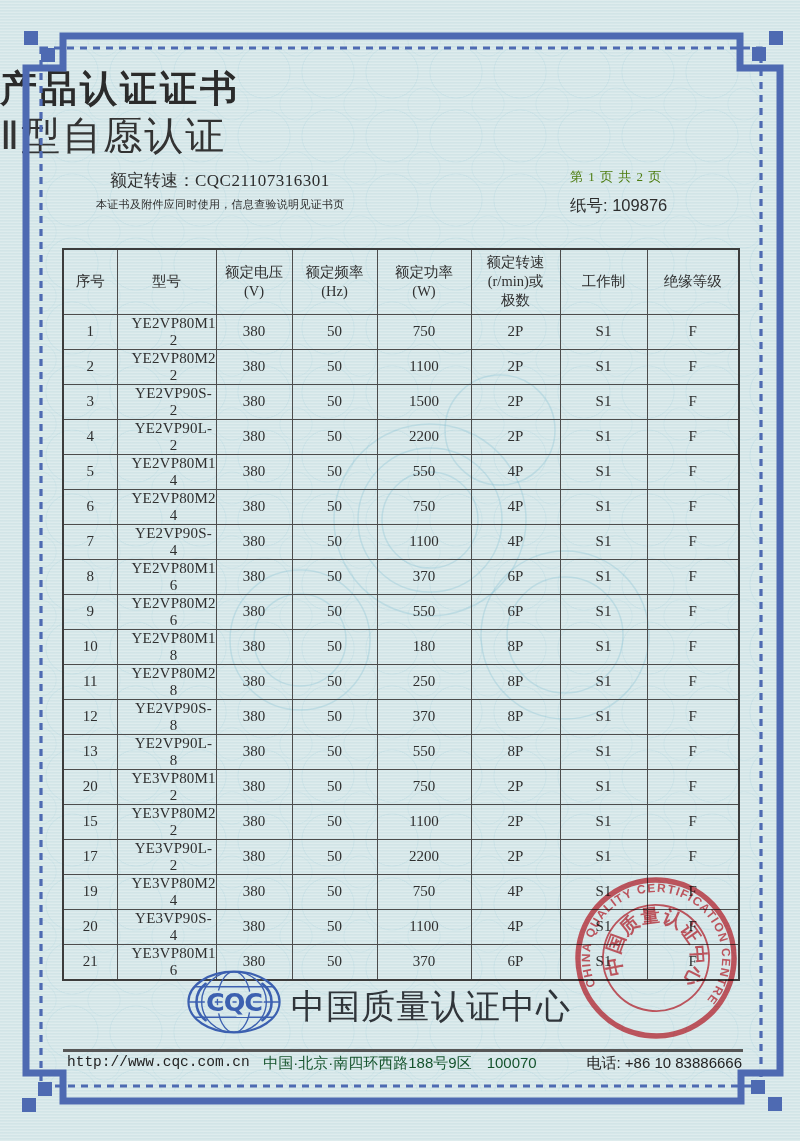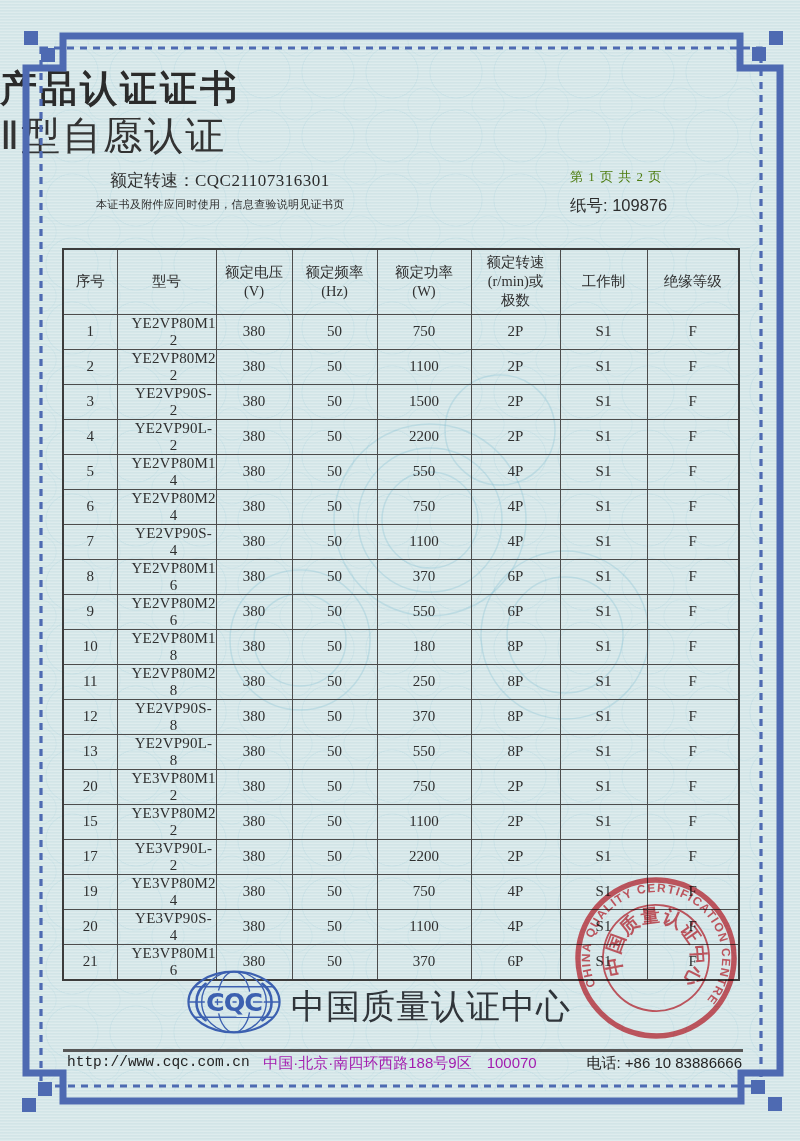--- a/index.html
+++ b/index.html
@@ -83,21 +83,21 @@
     transform:rotate(8deg);opacity:.88;mix-blend-mode:multiply;
   }
 
   .footer-rule{position:absolute;left:63px;top:1049px;width:680px;height:2.5px;background:#575757;z-index:2;}
   .footer-url{
     position:absolute;left:67px;top:1054px;z-index:2;
     font-family:"Liberation Mono",monospace;font-size:14.5px;color:#222;text-align:right;
   }
   .footer-addr{
     position:absolute;left:50%;top:1054px;transform:translateX(-50%);z-index:2;
-    font-size:15px;color:#a21caf;white-space:nowrap;
+    font-size:15px;color:#14532d;white-space:nowrap;
   }
   .footer-phone{
     position:absolute;right:58px;top:1054px;z-index:2;
     font-size:15px;color:#222;white-space:nowrap;
   }
 </style>
 </head>
 <body>
 
 <div class="texture"></div>

